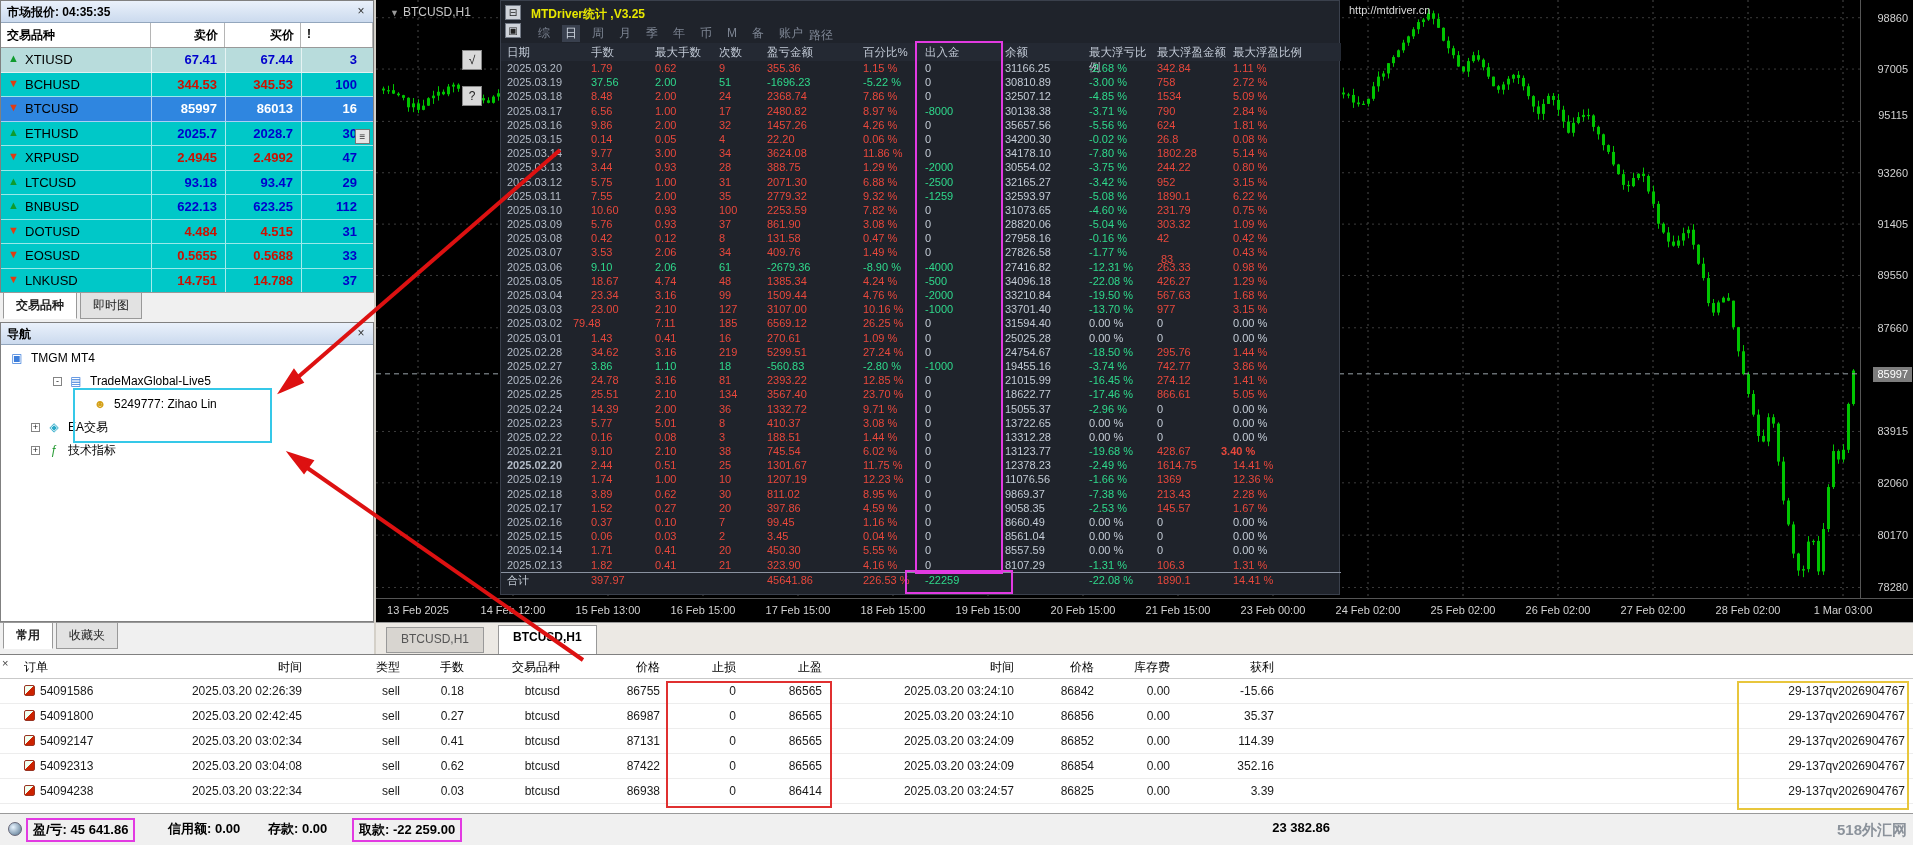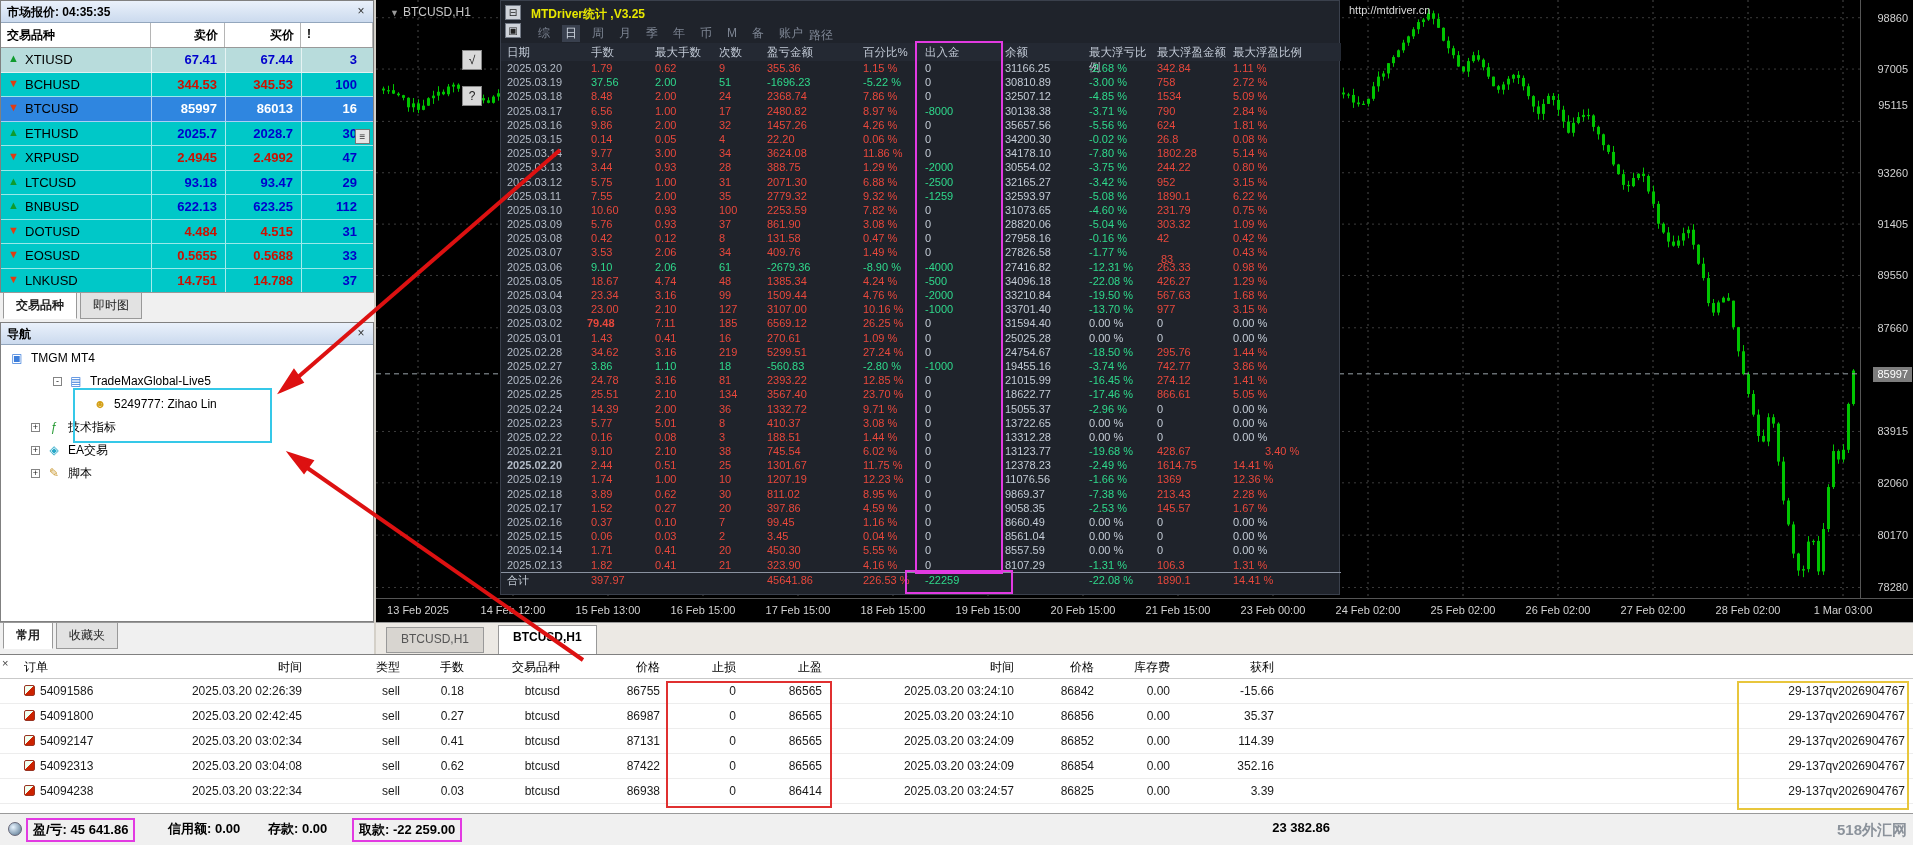--- a/index.html
+++ b/index.html
@@ -720,21 +720,21 @@
         <rect x="1466" y="449.7910469450975" width="3" height="9.704849162412813" fill="var(--cgreen)"></rect>
         <line x1="1472.5" y1="402.58665511957327" x2="1472.5" y2="453.0068820006482" stroke="var(--cgreen)" stroke-width="1"></line>
         <rect x="1471" y="403.97848296314584" width="3" height="45.812563981951655" fill="var(--cgreen)"></rect>
         <line x1="1477.5" y1="369.0794790692201" x2="1477.5" y2="405.6729891369364" stroke="var(--cgreen)" stroke-width="1"></line>
         <rect x="1476" y="370.5495572388796" width="3" height="33.428925724266264" fill="var(--cgreen)"></rect>
         <line x1="0" y1="373.8330555555556" x2="1484" y2="373.8330555555556" stroke="#9aa4aa" stroke-dasharray="5,4"></line>
       </svg>
     <div id="price-scale">
         <div class="plabel" style="top: 11.7185px;">98860</div>
         <div class="plabel" style="top: 63.0745px;">97005</div>
-        <div class="plabel" style="top: 99px;">95115</div>
+        <div class="plabel" style="top: 109px;">95115</div>
         <div class="plabel" style="top: 166.756px;">93260</div>
         <div class="plabel" style="top: 218.112px;">91405</div>
         <div class="plabel" style="top: 269.468px;">89550</div>
         <div class="plabel" style="top: 321.793px;">87660</div>
         <div class="plabel" style="top: 425.474px;">83915</div>
         <div class="plabel" style="top: 476.83px;">82060</div>
         <div class="plabel" style="top: 529.155px;">80170</div>
         <div class="plabel" style="top: 581.48px;">78280</div>
         <div id="cur-price-tag" style="top: 366.833px;">85997</div>
       </div>
@@ -1013,21 +1013,21 @@
           <span class="scell" style="left: 260px; width: 96px; color: var(--sred);">3107.00</span>
           <span class="scell" style="left: 356px; width: 62px; color: var(--sred);">10.16 %</span>
           <span class="scell" style="left: 418px; width: 80px; color: var(--sgreen);">-1000</span>
           <span class="scell" style="left: 498px; width: 84px; color: var(--sgray);">33701.40</span>
           <span class="scell" style="left: 582px; width: 68px; color: var(--sgreen);">-13.70 %</span>
           <span class="scell" style="left: 650px; width: 76px; color: var(--sred);">977</span>
           <span class="scell" style="left: 726px; width: 114px; color: var(--sred);">3.15 %</span>
         </div>
         <div class="srow">
           <span class="scell" style="left: 0px; width: 84px; color: var(--sdate);">2025.03.02</span>
-          <span class="scell" style="left: 80px; width: 64px; color: var(--sred); font-weight: bold;">79.48</span>
+          <span class="scell" style="left: 66px; width: 64px; color: var(--sred);">79.48</span>
           <span class="scell" style="left: 148px; width: 64px; color: var(--sred);">7.11</span>
           <span class="scell" style="left: 212px; width: 48px; color: var(--sred);">185</span>
           <span class="scell" style="left: 260px; width: 96px; color: var(--sred);">6569.12</span>
           <span class="scell" style="left: 356px; width: 62px; color: var(--sred);">26.25 %</span>
           <span class="scell" style="left: 418px; width: 80px; color: var(--sgray);">0</span>
           <span class="scell" style="left: 498px; width: 84px; color: var(--sgray);">31594.40</span>
           <span class="scell" style="left: 582px; width: 68px; color: var(--sgray);">0.00 %</span>
           <span class="scell" style="left: 650px; width: 76px; color: var(--sgray);">0</span>
           <span class="scell" style="left: 726px; width: 114px; color: var(--sgray);">0.00 %</span>
         </div>
@@ -1139,21 +1139,21 @@
           <span class="scell" style="left: 0px; width: 84px; color: var(--sdate);">2025.02.21</span>
           <span class="scell" style="left: 84px; width: 64px; color: var(--sred);">9.10</span>
           <span class="scell" style="left: 148px; width: 64px; color: var(--sred);">2.10</span>
           <span class="scell" style="left: 212px; width: 48px; color: var(--sred);">38</span>
           <span class="scell" style="left: 260px; width: 96px; color: var(--sred);">745.54</span>
           <span class="scell" style="left: 356px; width: 62px; color: var(--sred);">6.02 %</span>
           <span class="scell" style="left: 418px; width: 80px; color: var(--sgray);">0</span>
           <span class="scell" style="left: 498px; width: 84px; color: var(--sgray);">13123.77</span>
           <span class="scell" style="left: 582px; width: 68px; color: var(--sgreen);">-19.68 %</span>
           <span class="scell" style="left: 650px; width: 76px; color: var(--sred);">428.67</span>
-          <span class="scell" style="left: 758px; width: 114px; color: var(--sred);">3.40 %</span>
+          <span class="scell" style="left: 714px; width: 114px; color: var(--sred); font-weight: bold;">3.40 %</span>
         </div>
         <div class="srow">
           <span class="scell" style="left: 0px; width: 84px; color: var(--sdate); font-weight: bold;">2025.02.20</span>
           <span class="scell" style="left: 84px; width: 64px; color: var(--sred);">2.44</span>
           <span class="scell" style="left: 148px; width: 64px; color: var(--sred);">0.51</span>
           <span class="scell" style="left: 212px; width: 48px; color: var(--sred);">25</span>
           <span class="scell" style="left: 260px; width: 96px; color: var(--sred);">1301.67</span>
           <span class="scell" style="left: 356px; width: 62px; color: var(--sred);">11.75 %</span>
           <span class="scell" style="left: 418px; width: 80px; color: var(--sgray);">0</span>
           <span class="scell" style="left: 498px; width: 84px; color: var(--sgray);">12378.23</span>
@@ -1386,23 +1386,22 @@
 
   <div id="navigator" class="abs">
     <div class="win-title">
       <span>导航</span>
       <span class="win-x">×</span>
     </div>
     <div id="nav-tree">
         <div class="nitem" style="padding-left: 8px;"><span style="display: inline-block; width: 0px;"></span><span class="nico" style="color: rgb(61, 126, 219);">▣</span><span>TMGM MT4</span></div>
         <div class="nitem" style="padding-left: 52px;"><span class="expander">-</span><span class="nico" style="color: rgb(61, 126, 219);">▤</span><span>TradeMaxGlobal-Live5</span></div>
         <div class="nitem" style="padding-left: 74px;"><span style="display: inline-block; width: 17px;"></span><span class="nico" style="color: rgb(212, 160, 23);">☻</span><span>5249777: Zihao Lin</span></div>
+        <div class="nitem" style="padding-left: 30px;"><span class="expander">+</span><span class="nico" style="color: rgb(40, 168, 200);">◈</span><span>EA交易</span></div>
         <div class="nitem" style="padding-left: 30px;"><span class="expander">+</span><span class="nico" style="color: rgb(45, 158, 58);">ƒ</span><span>技术指标</span></div>
-        <div class="nitem" style="padding-left: 30px;"><span class="expander">+</span><span class="nico" style="color: rgb(40, 168, 200);">◈</span><span>EA交易</span></div>
-        <div class="nitem" style="padding-left: 30px;"><span class="expander">+</span><span class="nico" style="color: rgb(200, 150, 45);">✎</span><span>脚本</span></div>
       </div>
   </div>
   <div id="acct-box" class="abs"></div>
   <div id="nav-tabs" class="abs tabbar"><span class="tab active">常用</span><span class="tab">收藏夹</span></div>
 
   <div id="chart-tabs" class="abs">
       <span class="ctab" style="left: 10px;">BTCUSD,H1</span>
       <span class="ctab active" style="left: 122px;">BTCUSD,H1</span>
     </div>
 

